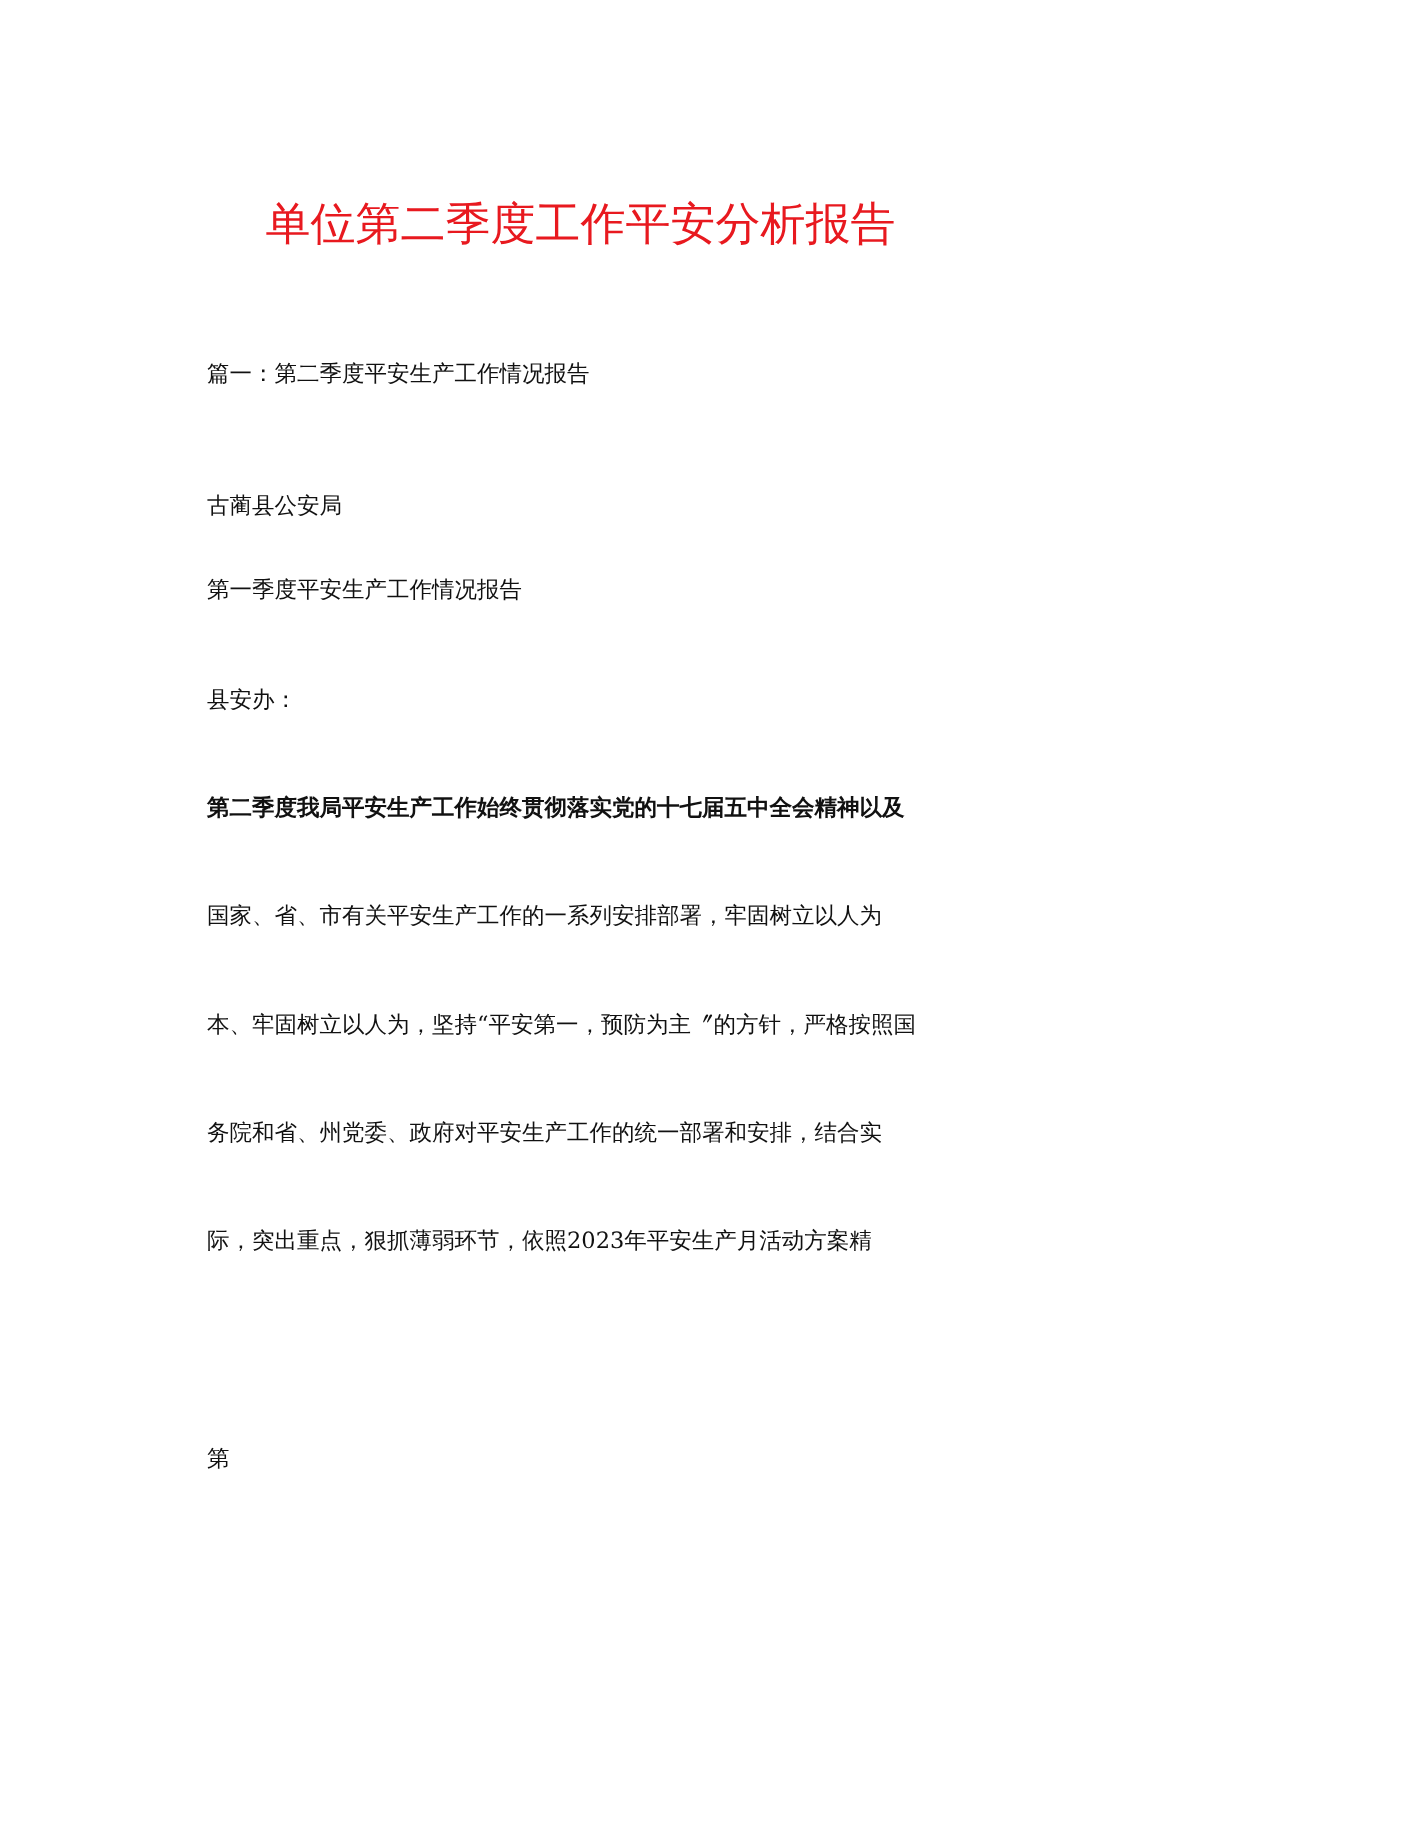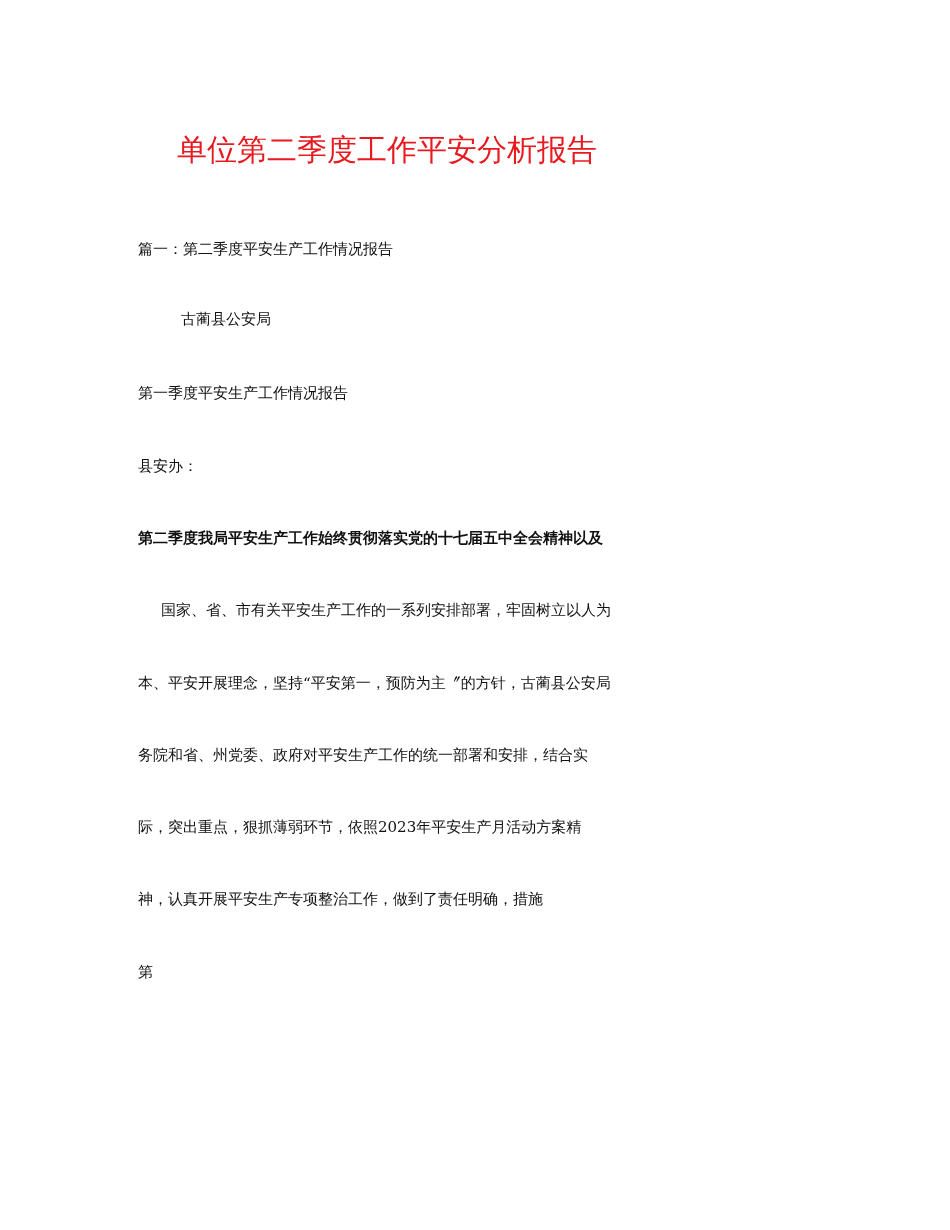--- a/index.html
+++ b/index.html
@@ -42,23 +42,22 @@
     color: #111111;
   }
 </style>
 </head>
 <body>
 
 <div class="page">
   <div class="title">单位第二季度工作平安分析报告</div>
 
   <div class="line" style="top:234px;">篇一：第二季度平安生产工作情况报告</div>
-  <div class="line" style="top:304px;margin-left:43px;">古蔺县公安局</div>
+  <div class="line" style="top:322px;">古蔺县公安局</div>
   <div class="line" style="top:378px;">第一季度平安生产工作情况报告</div>
   <div class="line" style="top:451px;">县安办：</div>
   <div class="line" style="top:523px;font-weight:bold;">第二季度我局平安生产工作始终贯彻落实党的十七届五中全会精神以及</div>
-  <div class="line" style="top:595px;margin-left:23px;">国家、省、市有关平安生产工作的一系列安排部署，牢固树立以人为</div>
-  <div class="line" style="top:668px;">本、平安开展理念，坚持“平安第一，预防为主〞的方针，古蔺县公安局</div>
+  <div class="line" style="top:595px;">国家、省、市有关平安生产工作的一系列安排部署，牢固树立以人为</div>
+  <div class="line" style="top:668px;">本、牢固树立以人为，坚持“平安第一，预防为主〞的方针，严格按照国</div>
   <div class="line" style="top:740px;">务院和省、州党委、政府对平安生产工作的统一部署和安排，结合实</div>
   <div class="line" style="top:812px;">际，突出重点，狠抓薄弱环节，依照2023年平安生产月活动方案精</div>
-  <div class="line" style="top:884px;">神，认真开展平安生产专项整治工作，做到了责任明确，措施</div>
   <div class="line" style="top:957px;">第</div>
 </div>
 
 </body></html>

